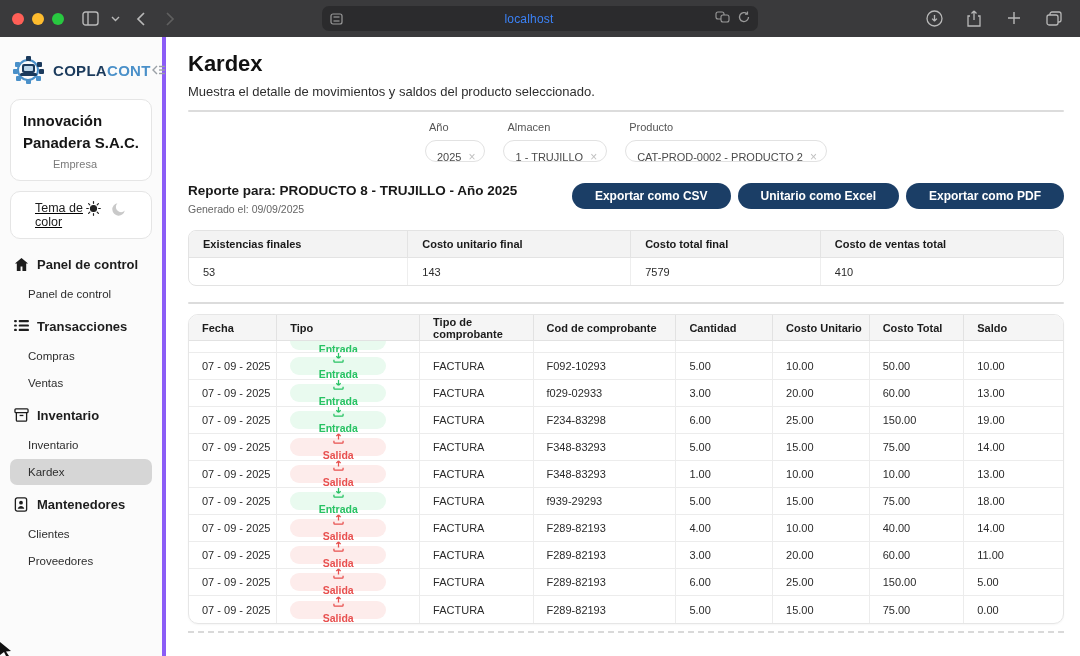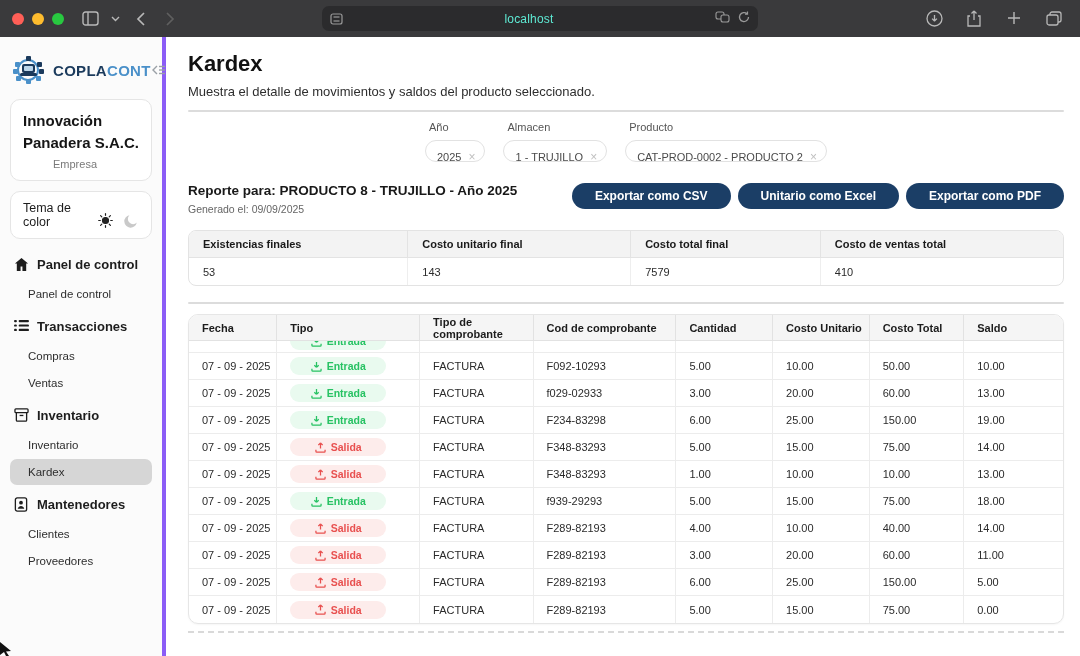--- a/index.html
+++ b/index.html
@@ -12,21 +12,21 @@
   .traffic { display:flex; gap:8px; margin-left:12px; }
   .tl { width:12px; height:12px; border-radius:50%; }
   .tl.red{background:#ff5f57;} .tl.yellow{background:#febc2e;} .tl.green{background:#28c840;}
   .chrome-ic { color:#b8b8b8; display:flex; align-items:center; justify-content:center;
     width:24px; height:24px; }
   .chrome-ic.dim { color:#5f5f5f; }
   .chrome-ic svg { display:block; }
   .nav-group { display:flex; align-items:center; margin-left:14px; gap:6px; }
   .url-bar { position:absolute; left:322px; top:6px; width:436px; height:25px;
     background:#2b2b2d; border-radius:7px; display:flex; align-items:center;
-    color:#5eead4; font-size:12px; }
+    color:#3b82f6; font-size:12px; }
   .url-bar .left-ic { margin-left:8px; color:#9a9a9a; display:flex; }
   .url-text { flex:1; text-align:center; letter-spacing:.2px; }
   .url-right { display:flex; gap:8px; margin-right:8px; color:#9a9a9a; }
   .right-icons { position:absolute; right:14px; top:6px; display:flex; gap:16px; align-items:center; }
 
   
   .app { position:absolute; top:37px; left:0; width:1080px; height:619px; display:flex; }
   .sidebar { width:166px; height:100%; background:#fbfbfb; border-right:4px solid #8b5cf6;
     padding:14px 10px 0 10px; position:relative; }
   .main { flex:1; height:100%; background:#fff; overflow:hidden; }
@@ -36,21 +36,21 @@
   .brand-row { display:flex; align-items:center; margin:4px 2px 14px 2px; }
   .brand-logo { width:34px; height:30px; margin-right:7px; flex:0 0 auto; }
   .brand-text { font-size:15px; font-weight:800; letter-spacing:.3px; }
   .brand-text .p1 { color:#1b3a5c; } .brand-text .p2 { color:#4a90c9; }
   .collapse { margin-left:auto; color:#9aa0a6; cursor:pointer; display:flex; }
 
   .side-card { background:#fff; border:1px solid #e5e5e5; border-radius:10px;
     padding:10px 12px; margin-bottom:10px; }
   .company-name { font-size:15px; font-weight:700; color:#161616; line-height:1.45; }
   .company-role { font-size:11px; color:#7a7a7a; margin-top:4px;margin-left:30px; }
-  .theme-card { display:flex; align-items:flex-end; padding:9px 12px; }
+  .theme-card { display:flex; align-items:flex-start; padding:9px 24px;text-decoration:underline; }
   .theme-label { font-size:12.5px; color:#1c1c1c; }
   .theme-icons { margin-left:auto; display:flex; gap:10px; align-items:center; }
 
   .nav { margin-top:10px; }
   .nav-section { margin-bottom:4px; }
   .nav-head { display:flex; align-items:center; gap:8px; padding:8px 4px; font-size:13px;
     font-weight:700; color:#1d1d1d; }
   .nav-head .ic { width:15px; height:15px; color:#1d1d1d; display:flex; }
   .nav-item { font-size:11.5px; color:#2e2e2e; padding:7px 0 7px 18px; border-radius:7px;
     cursor:pointer; margin:1px 0; }
@@ -100,21 +100,21 @@
   .kardex th:last-child { border-right:none; }
   .kardex td { font-size:11px; color:#2b2b2b; height:27px; padding-left:13px;
     border-bottom:1px solid #ececec; border-right:1px solid #ececec; }
   .kardex td:last-child { border-right:none; }
   .kardex tr:last-child td { border-bottom:none; }
   .kardex tr.clip td { height:11px; padding:0 0 0 13px; }
   .clipbox { height:11px; overflow:hidden; }
   .clipbox .badge { margin-top:-9px; }
 
   .badge { width:96px; height:18px; border-radius:9px; display:flex; align-items:center;
-    justify-content:center; gap:5px; font-size:10.5px; font-weight:600; }
+    justify-content:center; gap:5px; font-size:10.5px; font-weight:600;flex-direction:column; }
   .badge.entrada { background:#e9faef; color:#27c263; }
   .badge.salida  { background:#fdeceb; color:#e8504f; }
   .badge svg { display:block; }
 
   .bottom-dash { border-top:2px dashed #d9d9d9; margin-top:7px; }
 </style>
 </head>
 <body>
 
 <div class="browser-bar">

